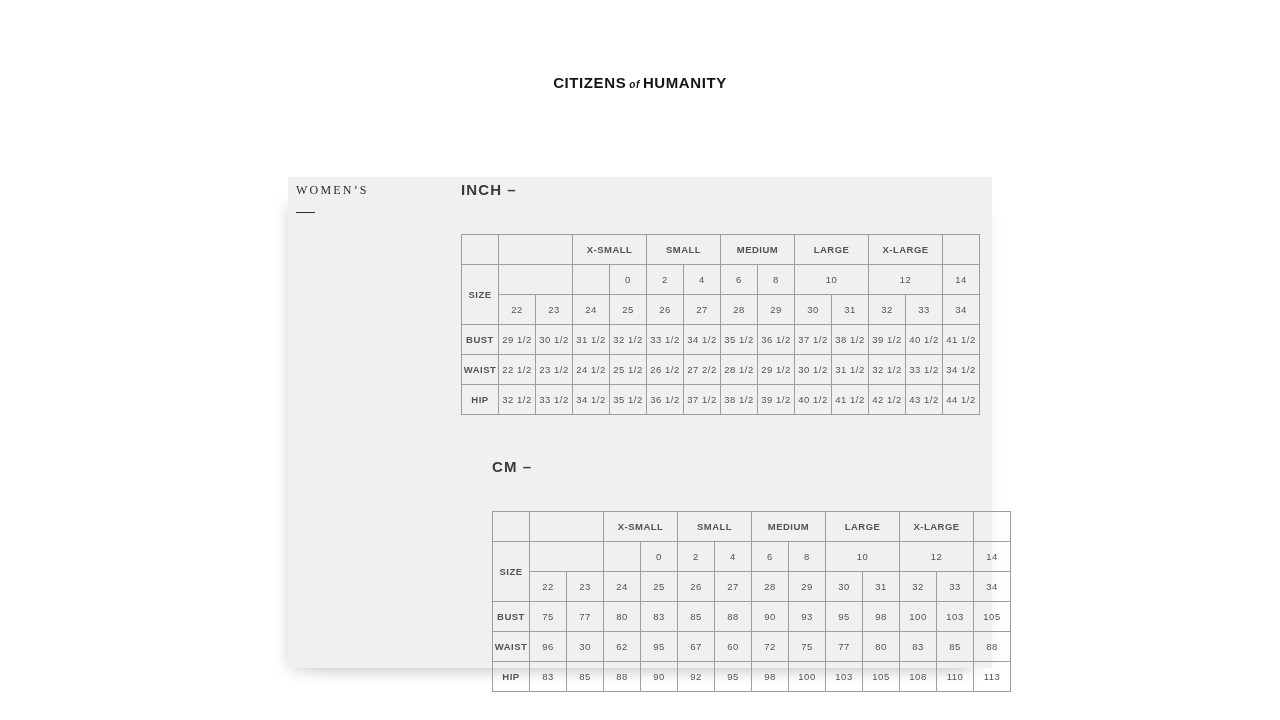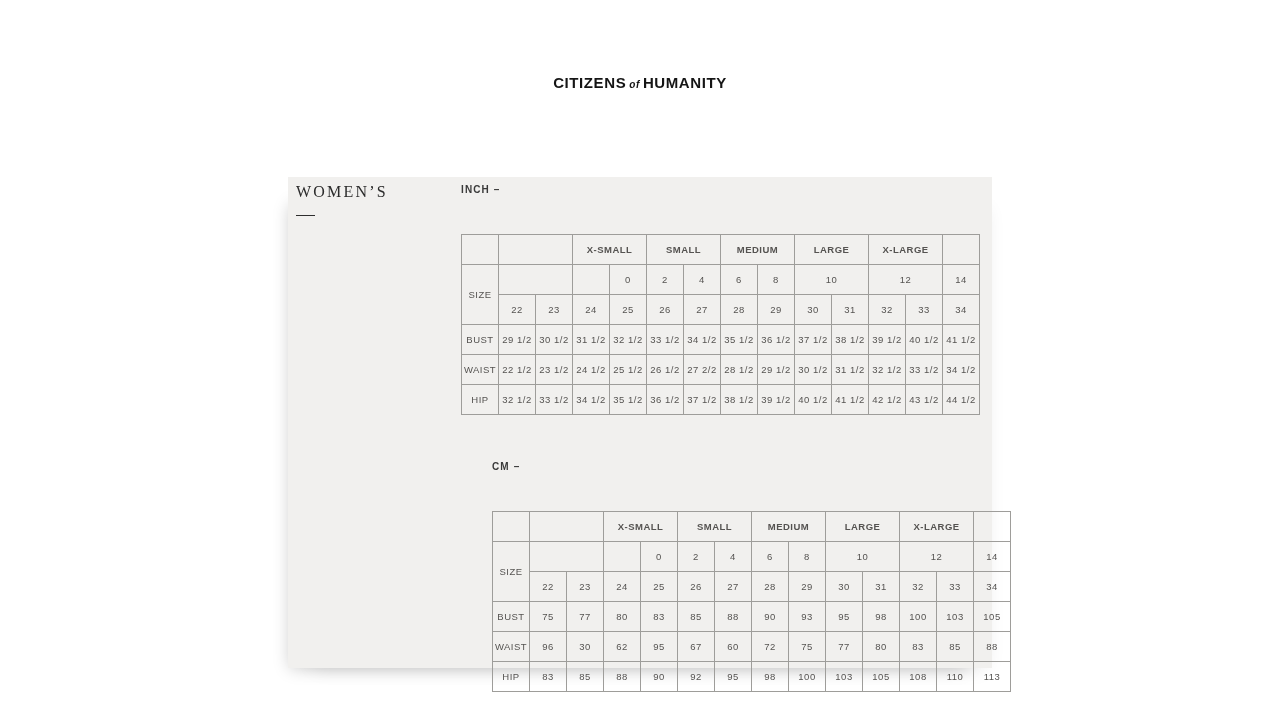--- a/index.html
+++ b/index.html
@@ -42,36 +42,36 @@
                  10px 16px 18px -16px rgba(0,0,0,0.10);
   }
   .panel-side {
     width: 173px;
     padding: 6px 0 0 8px;
     flex: none;
   }
   .section-title {
     font-family: "Liberation Serif", serif;
     font-weight: 500;
-    font-size: 16px;
+    font-size: 12px;
     letter-spacing: 2.2px;
     color: #2b2b2b;
   }
   .title-rule {
     width: 19px;
     border-top: 1.5px solid #2e2e2e;
     margin-top: 14px;
   }
   .panel-content {
     padding-top: 7px;
     flex: 1;
   }
   
   .unit-label {
-    font-size: 10px;
+    font-size: 15px;
     font-weight: 700;
     letter-spacing: 1.1px;
     color: #3a3a3a;
     line-height: 12px;
     margin-bottom: 17px;
   }
   .measure-block + .measure-block { margin-top: 46px; padding-left: 31px; }
   table.size-table {
     border-collapse: collapse;
     table-layout: fixed;
@@ -91,21 +91,21 @@
     white-space: nowrap;
   }
   td.group-cell {
     font-size: 8px;
     font-weight: 700;
     letter-spacing: 1.2px;
     color: #3c3c3c;
   }
   td.row-label {
     font-size: 7.5px;
-    font-weight: 400;
+    font-weight: 700;
     letter-spacing: 0.6px;
     color: #3c3c3c;
   }
 </style>
 </head>
 <body>
 
 <header class="site-header">
   <div class="logo">
     <span>CITIZENS</span><span class="of">of</span><span>HUMANITY</span>

